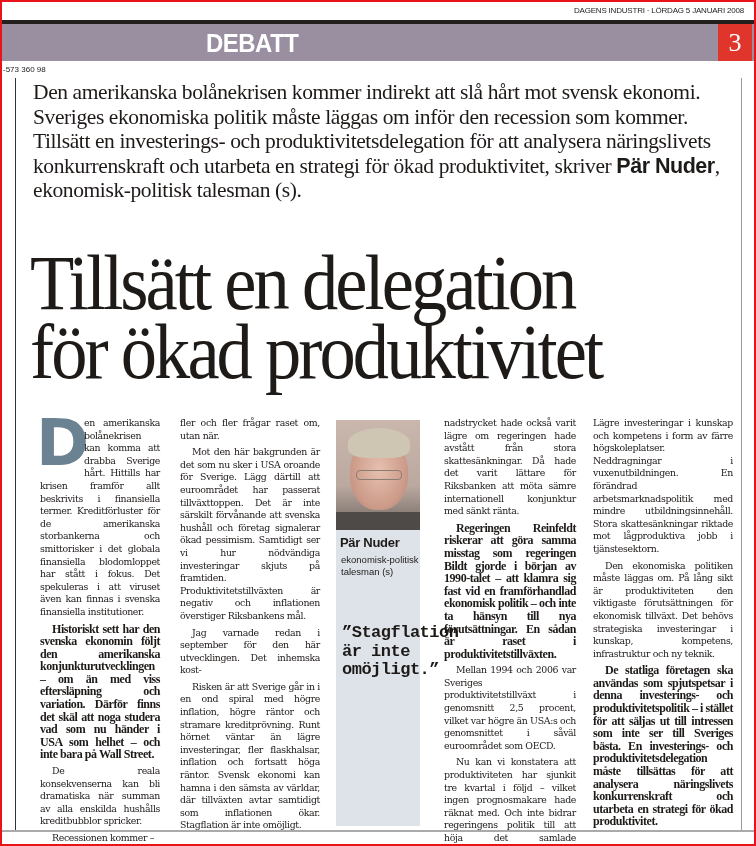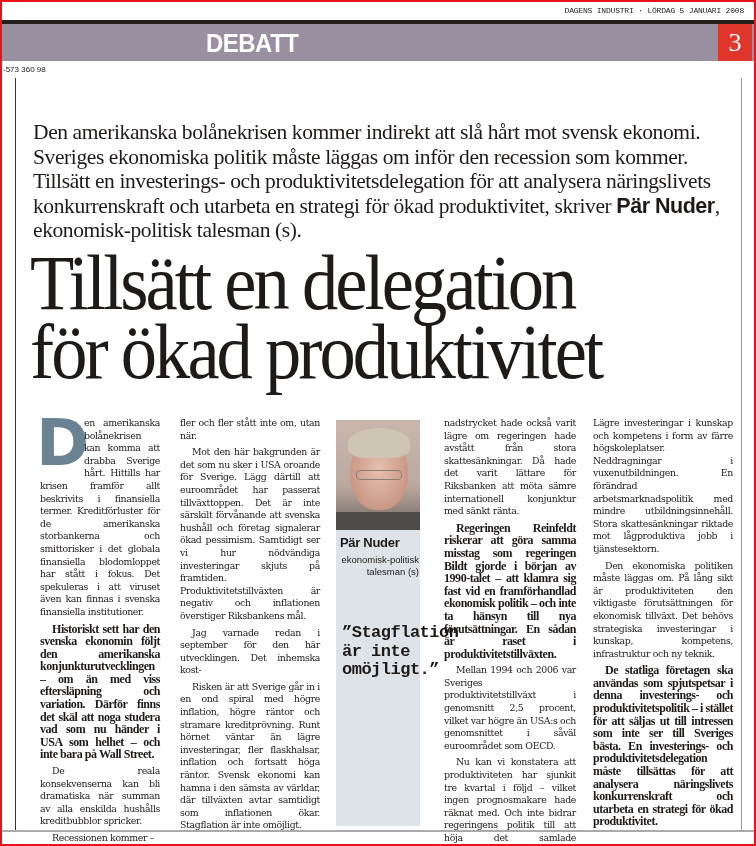--- a/index.html
+++ b/index.html
@@ -11,21 +11,21 @@
     position: relative;
   }
   .frame {
     position: absolute; left: 0; top: 0; width: 756px; height: 846px;
     box-sizing: border-box;
     border: 2px solid #e8141a;
     pointer-events: none;
   }
   .paper-info {
     position: absolute; right: 12px; top: 6px;
-    font-family: Liberation Mono, monospace;
+    font-family: Liberation Sans, sans-serif;
     font-size: 8px; letter-spacing: -0.2px; color: #222;
   }
   .topbar { position: absolute; left: 2px; right: 2px; top: 20px; height: 4px; background: #231f1c; }
   .section-bar {
     position: absolute; left: 2px; right: 2px; top: 24px; height: 37px;
     background: #9a8fa0;
   }
   .section-title {
     position: absolute; left: 206px; top: 28px;
     font-family: "Liberation Sans", sans-serif; font-weight: bold;
@@ -42,21 +42,21 @@
     position: absolute; left: 3px; top: 65px;
     font-family: "Liberation Sans", sans-serif; font-size: 8px; color: #222;
   }
   .rule-left { position: absolute; left: 15px; top: 78px; width: 1px; height: 752px; background: #333; }
   .rule-right { position: absolute; right: 14px; top: 78px; width: 1px; height: 752px; background: #999; }
   .rule-bottom { position: absolute; left: 2px; right: 2px; top: 830px; height: 2px; background: #aaa; }
 
   .ingress {
     position: absolute; left: 33px; top: 80px; width: 690px;
     font-family: "Liberation Serif", serif; font-size: 21.5px; line-height: 24.5px;
-    color: #1e1a18; letter-spacing: -0.4px; margin-top: 40px;
+    color: #1e1a18; letter-spacing: -0.4px;
   }
   .ingress .author { font-family: "Liberation Sans", sans-serif; font-weight: bold; letter-spacing: -0.5px; }
 
   .headline {
     position: absolute; left: 30px; top: 248px; width: 710px;
     font-family: "Liberation Serif", serif; font-size: 78px; line-height: 69px;
     color: #1e1a18; letter-spacing: -3.2px;
     transform: scaleX(0.93); transform-origin: left;
     white-space: nowrap;
   }
@@ -107,21 +107,21 @@
     position: absolute; left: 0; bottom: 0; width: 84px; height: 18px;
     background: #4e4a47;
   }
   .name-tag {
     position: absolute; left: 340px; top: 535px;
     font-family: "Liberation Sans", sans-serif; font-weight: bold;
     font-size: 13px; color: #1e1a18; letter-spacing: -0.3px;
   }
   .role-tag {
     position: absolute; left: 341px; top: 554px; width: 78px;
-    font-family: "Liberation Sans", sans-serif; font-size: 9.5px; line-height: 11.5px; color: #1e1a18; text-align: right;
+    font-family: "Liberation Sans", sans-serif; font-size: 9.5px; line-height: 11.5px; color: #1e1a18;
   }
   .quote {
     position: absolute; left: 342px; top: 624px; width: 80px;
     font-family: Liberation Mono, monospace; font-weight: bold;
     font-size: 17px; line-height: 18.5px; color: #1e1a18; letter-spacing: -0.5px;
   }
 </style>
 </head>
 <body>
 
@@ -149,21 +149,21 @@
 
 <div class="col c1">
   <span class="dropcap">D</span>
   <p class="noindent">en amerikanska bolånekrisen kan komma att drabba Sverige hårt. Hittills har krisen framför allt beskrivits i finansiella termer. Kreditförluster för de amerikanska storbankerna och smittorisker i det globala finansiella blodomloppet har stått i fokus. Det spekuleras i att viruset även kan finnas i svenska finansiella institutioner.</p>
   <p class="bold">Historiskt sett har den svenska ekonomin följt den amerikanska konjunkturutvecklingen – om än med viss eftersläpning och variation. Därför finns det skäl att noga studera vad som nu händer i USA som helhet – och inte bara på Wall Street.</p>
   <p>De reala konsekvenserna kan bli dramatiska när summan av alla enskilda hushålls kreditbubblor spricker.</p>
   <p>Recessionen kommer –</p>
 </div>
 
 <div class="col c2">
-  <p class="noindent">fler och fler stått inte om, utan när.</p>
+  <p class="noindent">fler och fler frågar raset om, utan när.</p>
   <p>Mot den här bakgrunden är det som nu sker i USA oroande för Sverige. Lägg därtill att euroområdet har passerat tillväxttoppen. Det är inte särskilt förvånande att svenska hushåll och företag signalerar ökad pessimism. Samtidigt ser vi hur nödvändiga investeringar skjuts på framtiden. Produktivitetstillväxten är negativ och inflationen överstiger Riksbankens mål.</p>
   <p>Jag varnade redan i september för den här utvecklingen. Det inhemska kost-</p>
   <p>Risken är att Sverige går in i en ond spiral med högre inflation, högre räntor och stramare kreditprövning. Runt hörnet väntar än lägre investeringar, fler flaskhalsar, inflation och fortsatt höga räntor. Svensk ekonomi kan hamna i den sämsta av världar, där tillväxten avtar samtidigt som inflationen ökar. Stagflation är inte omöjligt.</p>
 </div>
 
 <div class="sidebar-box"></div>
 <div class="portrait">
   <div class="face"></div>
   <div class="hair"></div>
   <div class="glasses"></div>

